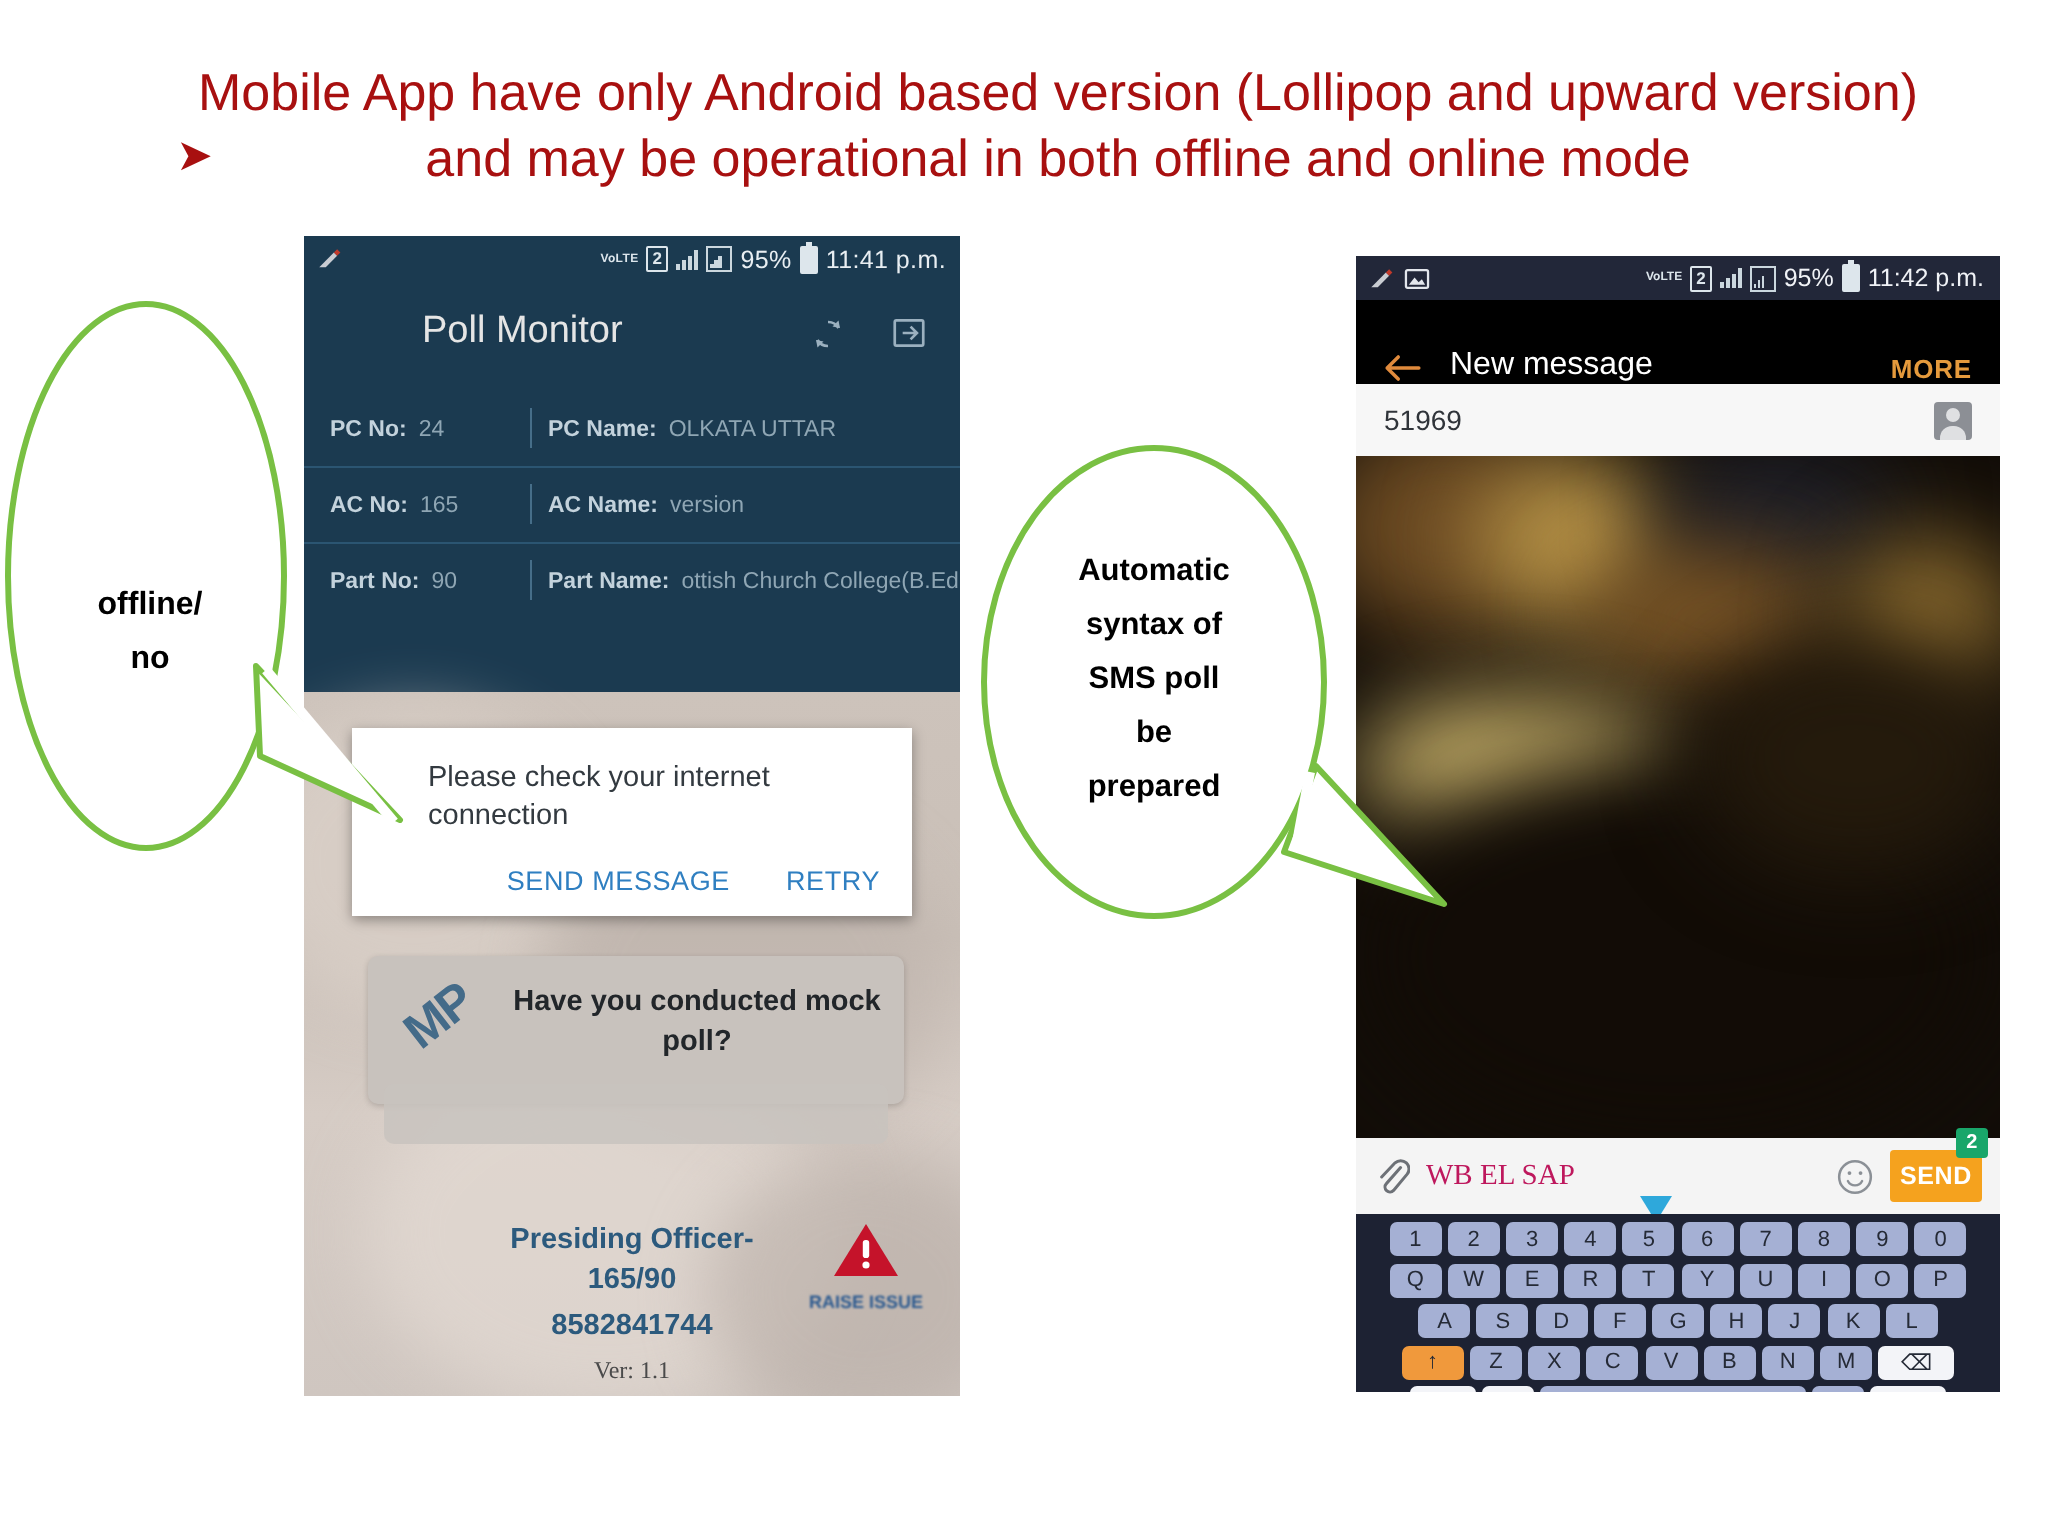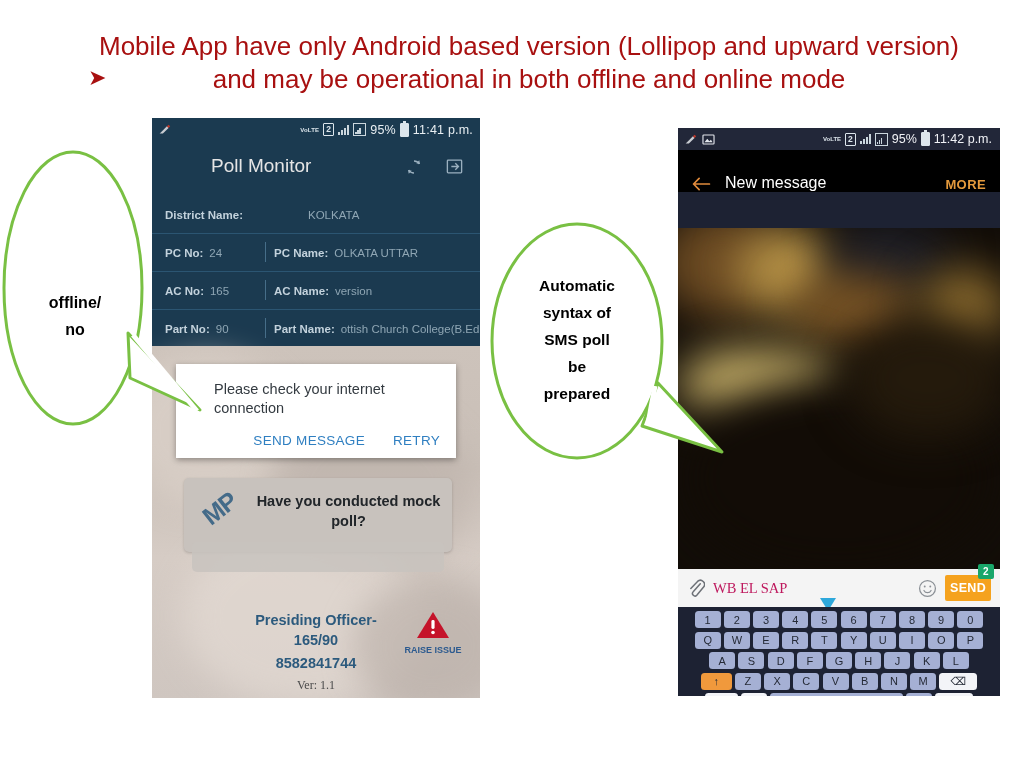--- a/index.html
+++ b/index.html
@@ -205,26 +205,20 @@
           <path d="M5 21 l-1 -5 l5 1 Z" fill="#9bb0bf"></path>
         </svg>
         <svg width="19" height="19" viewBox="0 0 24 24">
           <rect x="3" y="4" width="18" height="16" rx="1" stroke="#9bb0bf" stroke-width="1.7" fill="none"></rect>
           <path d="M8 12 h9 M13 8 l4 4 l-4 4" stroke="#9bb0bf" stroke-width="1.7" fill="none"></path>
         </svg>
       </div>
     </div>
 
     <div class="l-info">
-      <div class="l-row l-row-district">
-        <span class="l-lab">District Name:</span>
-        <span class="l-col2">
-          <span class="l-val">KOLKATA</span>
-        </span>
-      </div>
       <div class="l-row">
         <span class="l-lab">PC No:</span>
         <span class="l-val">24</span>
         <span class="l-divider"></span>
         <span class="l-col2">
           <span class="l-lab" style="padding-left:0">PC Name:</span>
           <span class="l-val">OLKATA UTTAR</span>
         </span>
       </div>
       <div class="l-row">
@@ -319,20 +313,24 @@
     </div>
 
     <div class="r-appbar">
       <svg class="r-back" width="19" height="16" viewBox="0 0 24 20">
         <path d="M2 10 h20 M9 3 L2 10 L9 17" stroke="#e08a3c" stroke-width="2.2" fill="none" stroke-linecap="round" stroke-linejoin="round"></path>
       </svg>
       <div class="r-apptitle">New message</div>
       <div class="r-more">MORE</div>
     </div>
 
+    <div class="r-recip">
+      <div class="r-recip-num">51969</div>
+      <div class="r-contact-ico"></div>
+    </div>
 
     <div class="r-wall">
       <div class="b" style="left:-20px;top:-20px;width:130px;height:110px;background:#6b4a22;"></div>
       <div class="b" style="left:60px;top:0px;width:100px;height:85px;background:#b79347;"></div>
       <div class="b" style="left:150px;top:-10px;width:120px;height:80px;background:#1d1e26;"></div>
       <div class="b" style="left:110px;top:45px;width:130px;height:70px;background:#7a5526;"></div>
       <div class="b" style="left:240px;top:40px;width:90px;height:80px;background:#8a6a2e;"></div>
       <div class="b" style="left:0px;top:120px;width:160px;height:70px;background:#c9b26a;"></div>
       <div class="b" style="left:0px;top:150px;width:320px;height:200px;background:#120c06;"></div>
       <div class="b" style="left:170px;top:90px;width:160px;height:120px;background:#241a0c;"></div>

